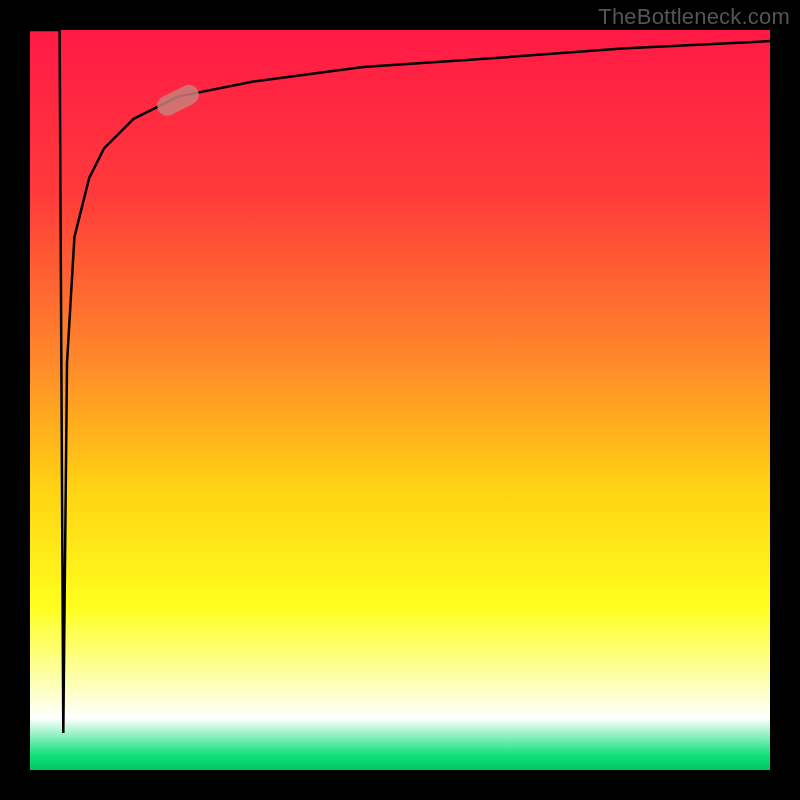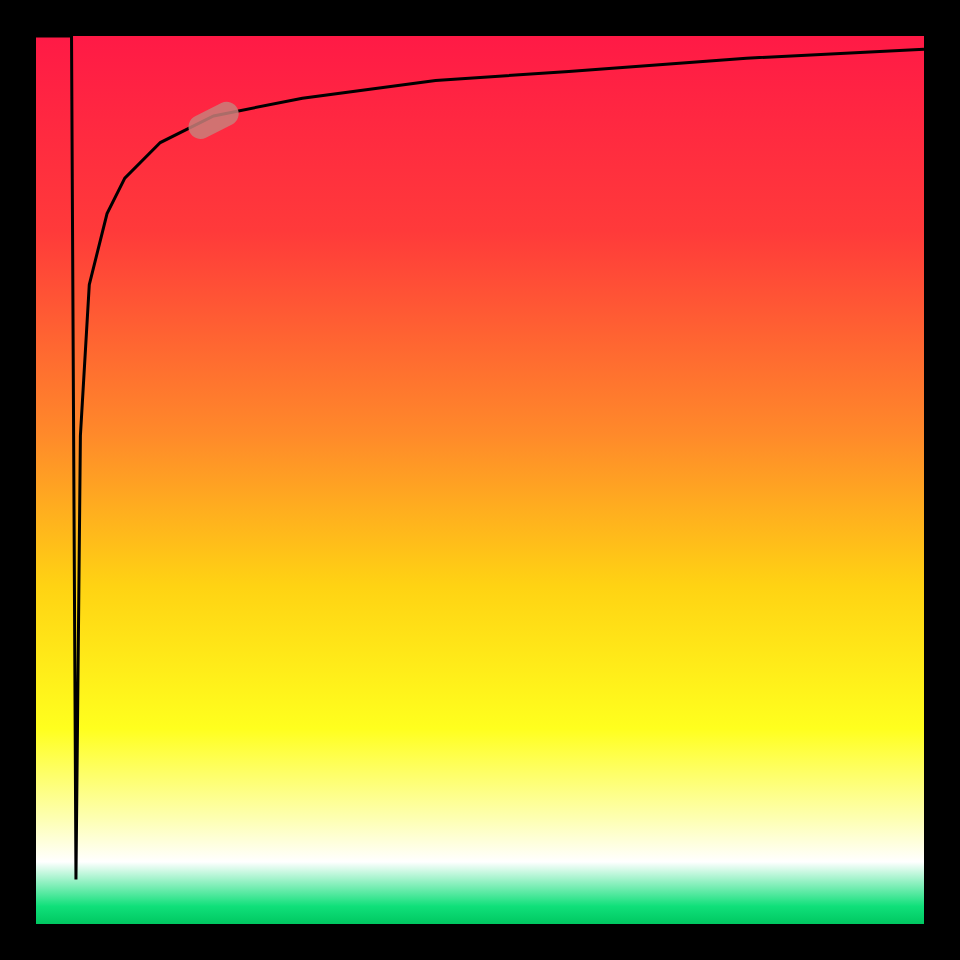--- a/index.html
+++ b/index.html
@@ -26,20 +26,21 @@
     z-index: 10;
   }
   svg {
     display: block;
   }
 </style>
 </head>
 <body>
 
 <div class="chart-container">
+  <div class="watermark">TheBottleneck.com</div>
   <svg id="chart-svg" width="800" height="800" viewBox="0 0 800 800">
     <defs>
       <linearGradient id="heat" x1="0" y1="0" x2="0" y2="1">
           <stop offset="0%" stop-color="#ff1a46"></stop>
           <stop offset="22%" stop-color="#ff3a3a"></stop>
           <stop offset="45%" stop-color="#ff8a2a"></stop>
           <stop offset="62%" stop-color="#ffd313"></stop>
           <stop offset="78%" stop-color="#ffff1e"></stop>
           <stop offset="88%" stop-color="#fdffb0"></stop>
           <stop offset="93%" stop-color="#ffffff"></stop>

